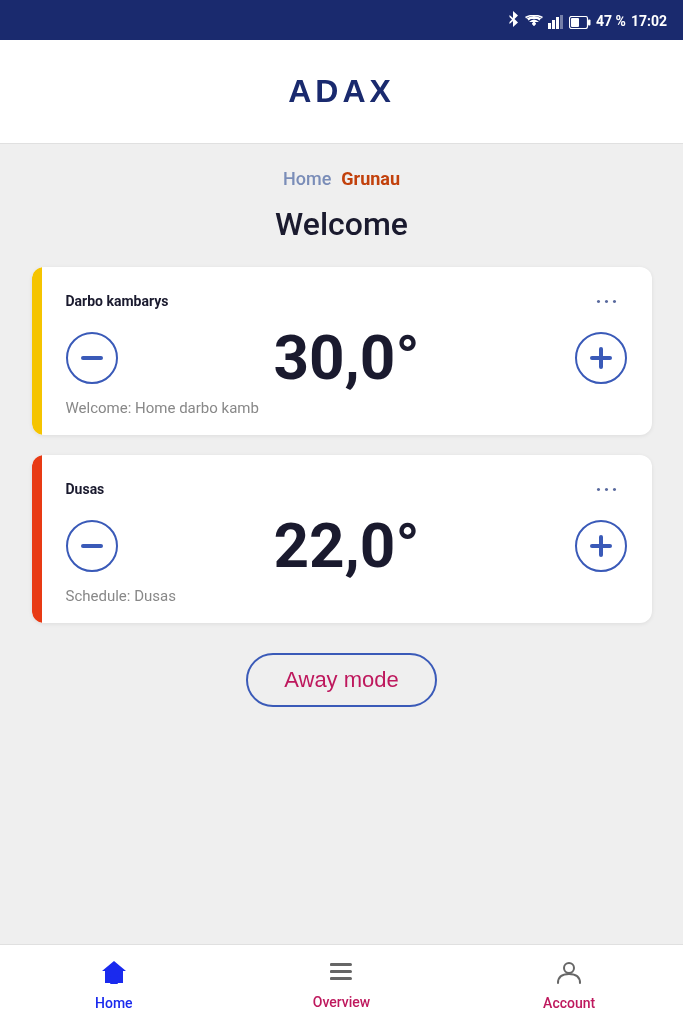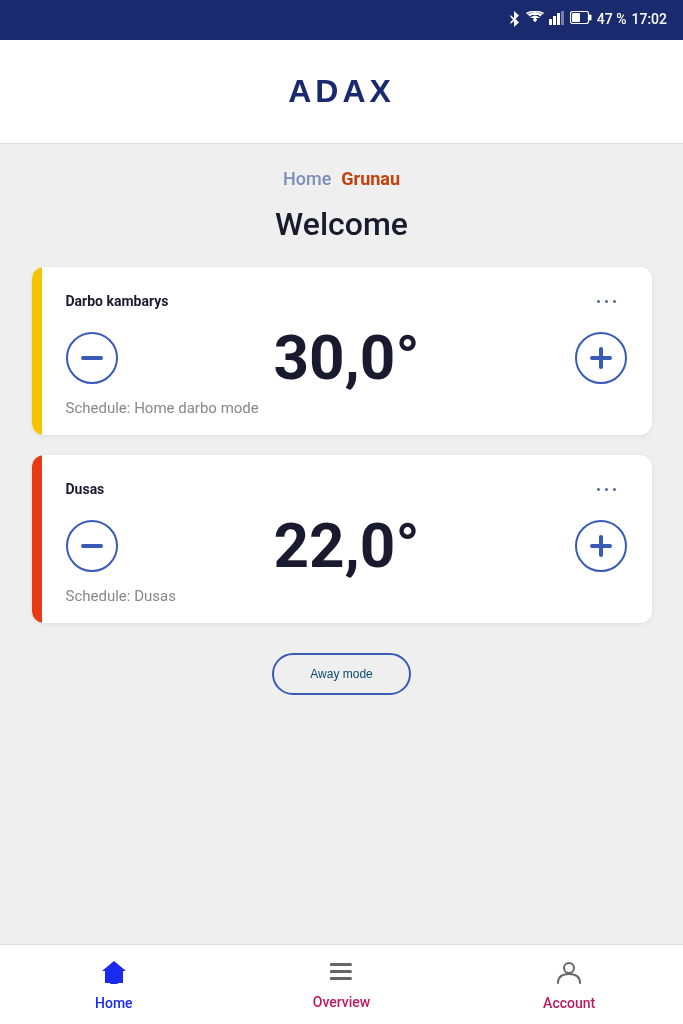--- a/index.html
+++ b/index.html
@@ -24,22 +24,23 @@
       justify-content: flex-end;
       padding: 0 16px;
       gap: 6px;
       font-size: 14px;
       font-weight: 500;
       flex-shrink: 0;
     }
 
     .status-bar .icons {
       display: flex;
-      align-items: flex-start;
+      align-items: flex-end;
       gap: 5px;
+      font-weight: bold;
     }
 
     
     .app-header {
       background: white;
       height: 104px;
       display: flex;
       align-items: center;
       justify-content: center;
       border-bottom: 1px solid #e0e0e0;
@@ -183,22 +184,22 @@
     }
 
     
     .away-mode-btn {
       margin-top: 10px;
       margin-bottom: 16px;
       padding: 12px 36px;
       border-radius: 30px;
       border: 2px solid #3a5ab8;
       background: transparent;
-      color: #0c4a6e;
-      font-size: 12px;
+      color: #be185d;
+      font-size: 22px;
       font-weight: 500;
       cursor: pointer;
     }
 
     
     .bottom-nav {
       background: white;
       height: 80px;
       display: flex;
       align-items: center;
@@ -290,21 +291,21 @@
         </svg>
       </button>
       <span class="temperature-display">30,0°</span>
       <button class="control-btn">
         <svg width="22" height="22" viewBox="0 0 22 22">
           <rect x="9" y="0" width="4" height="22" rx="2" fill="#3a5ab8"></rect>
           <rect x="0" y="9" width="22" height="4" rx="2" fill="#3a5ab8"></rect>
         </svg>
       </button>
     </div>
-    <span class="schedule-label">Schedule: Home darbo mode</span>
+    <span class="schedule-label">Welcome: Home darbo kamb</span>
   </div>
 
   <div class="room-card">
     <div class="card-left-bar bar-orange"></div>
     <div class="card-header">
       <span class="room-name">Dusas</span>
       <span class="more-btn">···</span>
     </div>
     <div class="card-controls">
       <button class="control-btn">

